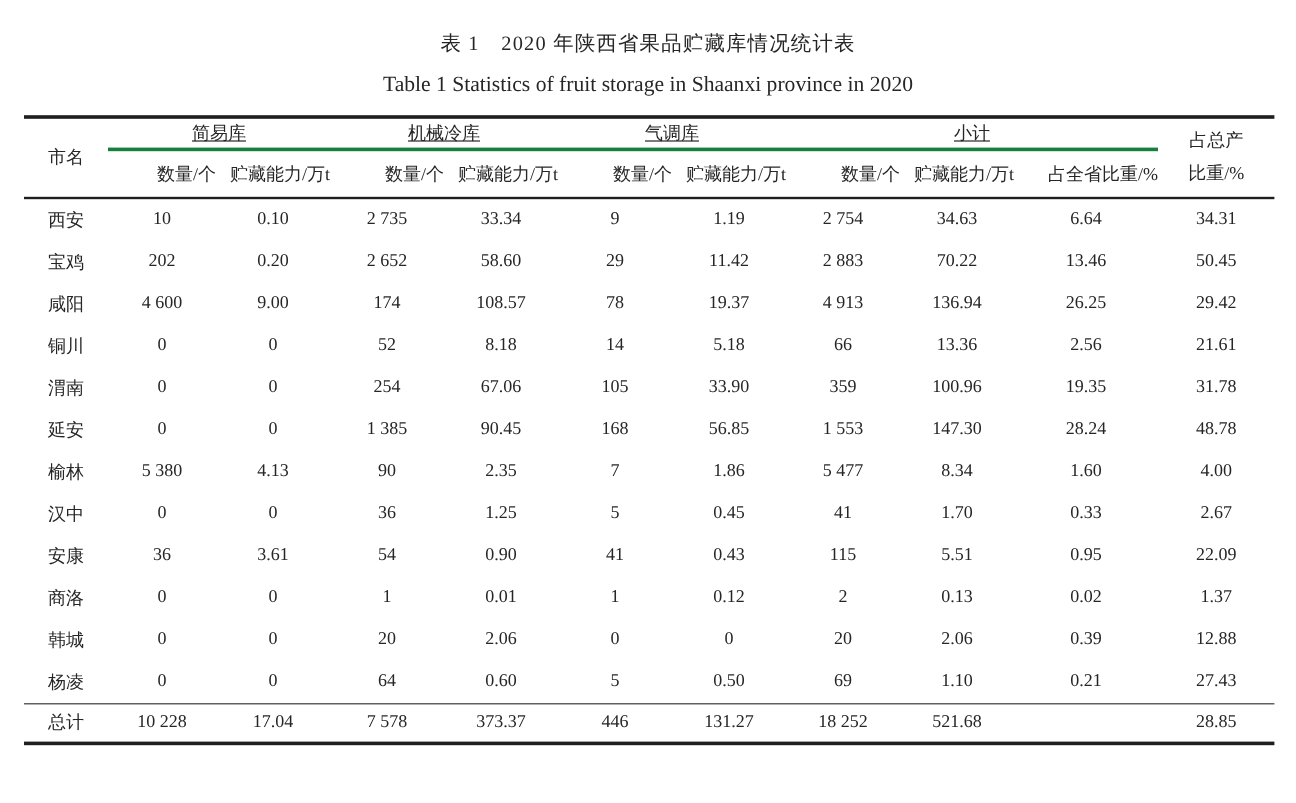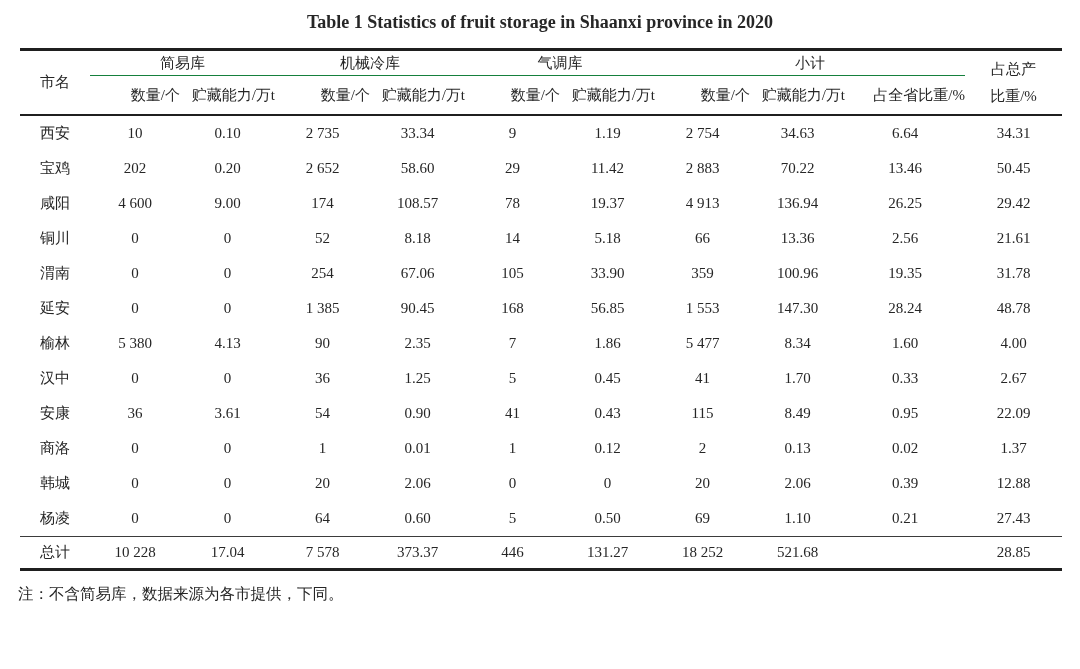--- a/index.html
+++ b/index.html
@@ -16,56 +16,57 @@
     line-height: 22px;
     margin-top: 26px;
     letter-spacing: 1px;
     font-weight: 400;
   }
   .title-en {
     text-align: center;
     font-size: 18px;
     line-height: 22px;
     margin-top: 11px;
-    font-weight: 700;
+    font-weight: 400;
   }
   table.stats {
     border-collapse: collapse;
     table-layout: fixed;
     width: 1042px;
     margin: 15px 0 0 20px;
     border-top: 3px solid #1f1f1f;
     border-bottom: 3px solid #1f1f1f;
   }
   .stats th, .stats td {
     font-weight: 400;
     font-size: 15px;
     text-align: center;
     vertical-align: middle;
     padding: 0;
     white-space: nowrap;
     overflow: hidden;
   }
   thead tr.group-row th { height: 24px; }
   thead tr.sub-row th { height: 38px; text-align: right; }
-  thead th.grp { border-bottom: 1px solid #15803d; }
+  thead th.grp { border-bottom: 3px solid #15803d; text-decoration: underline; }
   thead tr.sub-row th, thead th.span2 { border-bottom: 2px solid #1f1f1f; }
   thead th.span2 .l1, thead th.span2 .l2 { line-height: 27px; }
   tbody td { height: 35px; }
   tbody tr.total-row td { border-top: 1.2px solid #3b3b3b; height: 31px; margin-top: 19px; }
   .footnote {
     margin: 13px 0 0 18px;
     font-size: 15.5px;
     font-weight: 400;
   }
 </style>
 </head>
 <body>
 
 <div>
+  <div class="title-cn">表 1　2020 年陕西省果品贮藏库情况统计表</div>
   <div class="title-en">Table 1 Statistics of fruit storage in Shaanxi province in 2020</div>
 
   <table class="stats">
     <colgroup>
       <col style="width:70px">
         <col style="width:90px">
         <col style="width:95px">
       <col style="width:95px">
         <col style="width:95px">
         <col style="width:95px">
@@ -206,21 +207,21 @@
         </tr>
         <tr>
           <td>安康</td>
           <td>36</td>
           <td>3.61</td>
           <td>54</td>
           <td>0.90</td>
           <td>41</td>
           <td>0.43</td>
           <td>115</td>
-          <td>8.49</td>
+          <td>5.51</td>
           <td>0.95</td>
           <td>22.09</td>
         </tr>
         <tr>
           <td>商洛</td>
           <td>0</td>
           <td>0</td>
           <td>1</td>
           <td>0.01</td>
           <td>1</td>
@@ -265,14 +266,13 @@
           <td>446</td>
           <td>131.27</td>
           <td>18 252</td>
           <td>521.68</td>
           <td></td>
           <td>28.85</td>
         </tr>
       </tbody>
   </table>
 
-  <div class="footnote">注：不含简易库，数据来源为各市提供，下同。</div>
 </div>
 
 </body></html>

